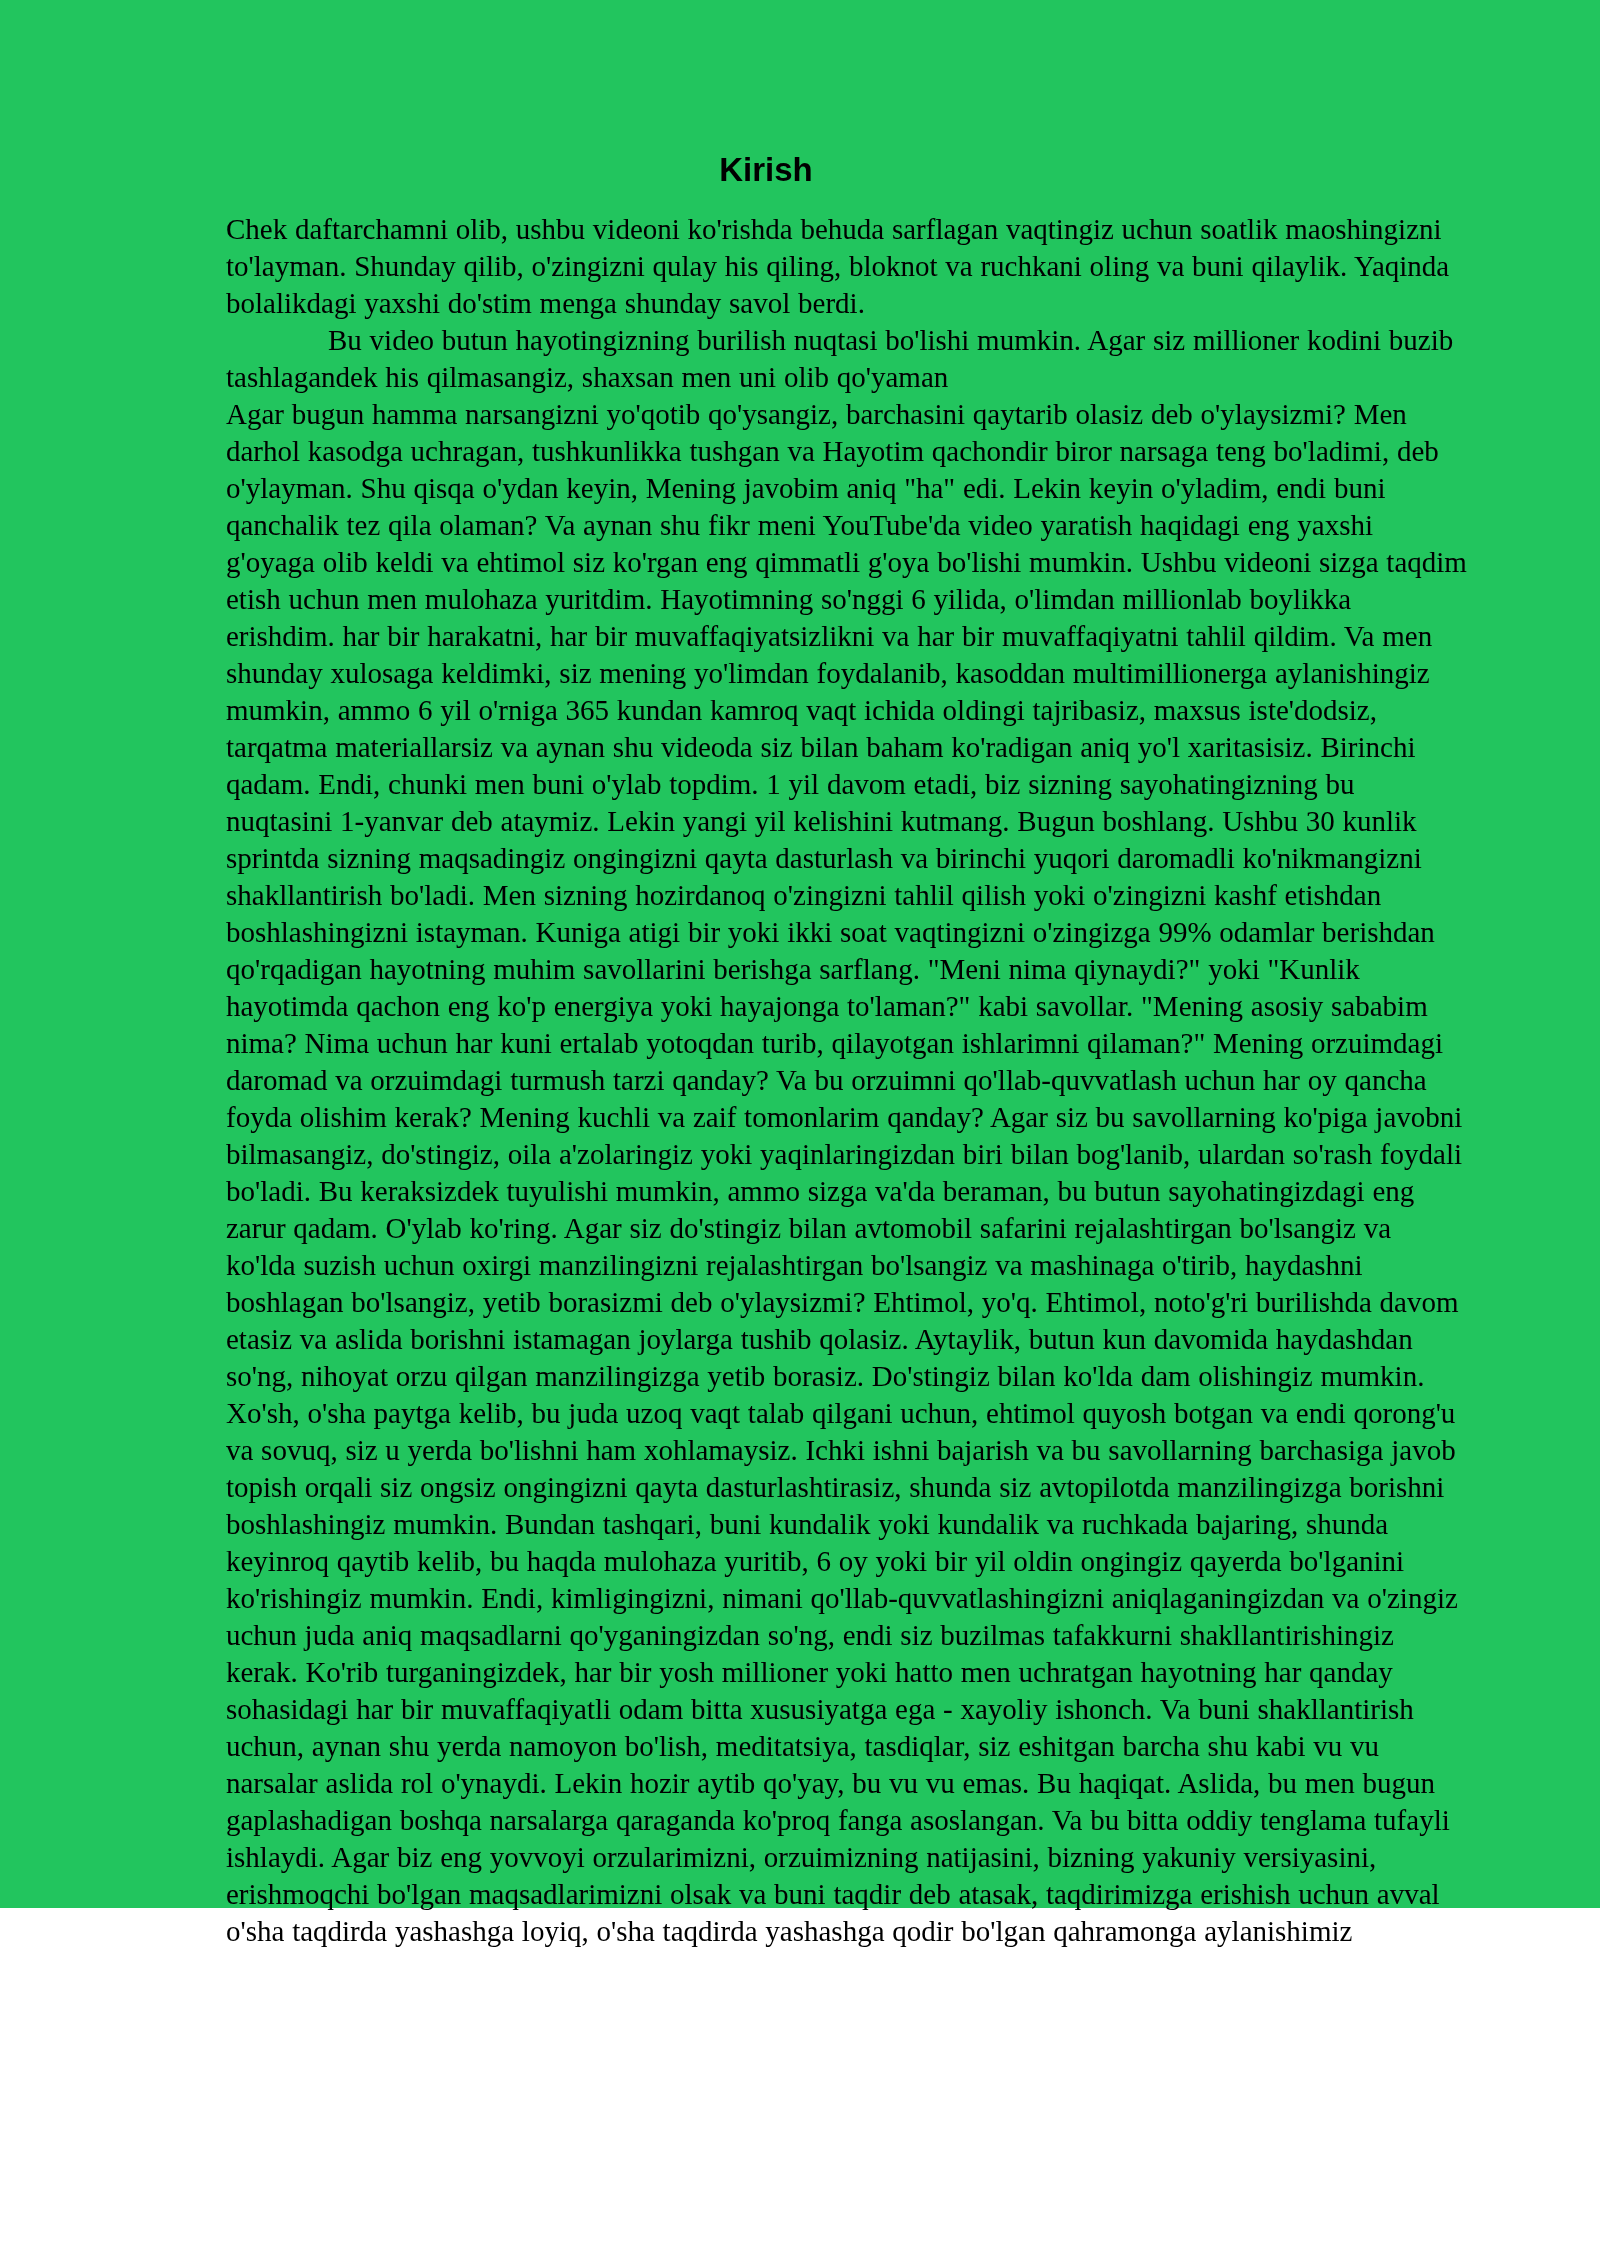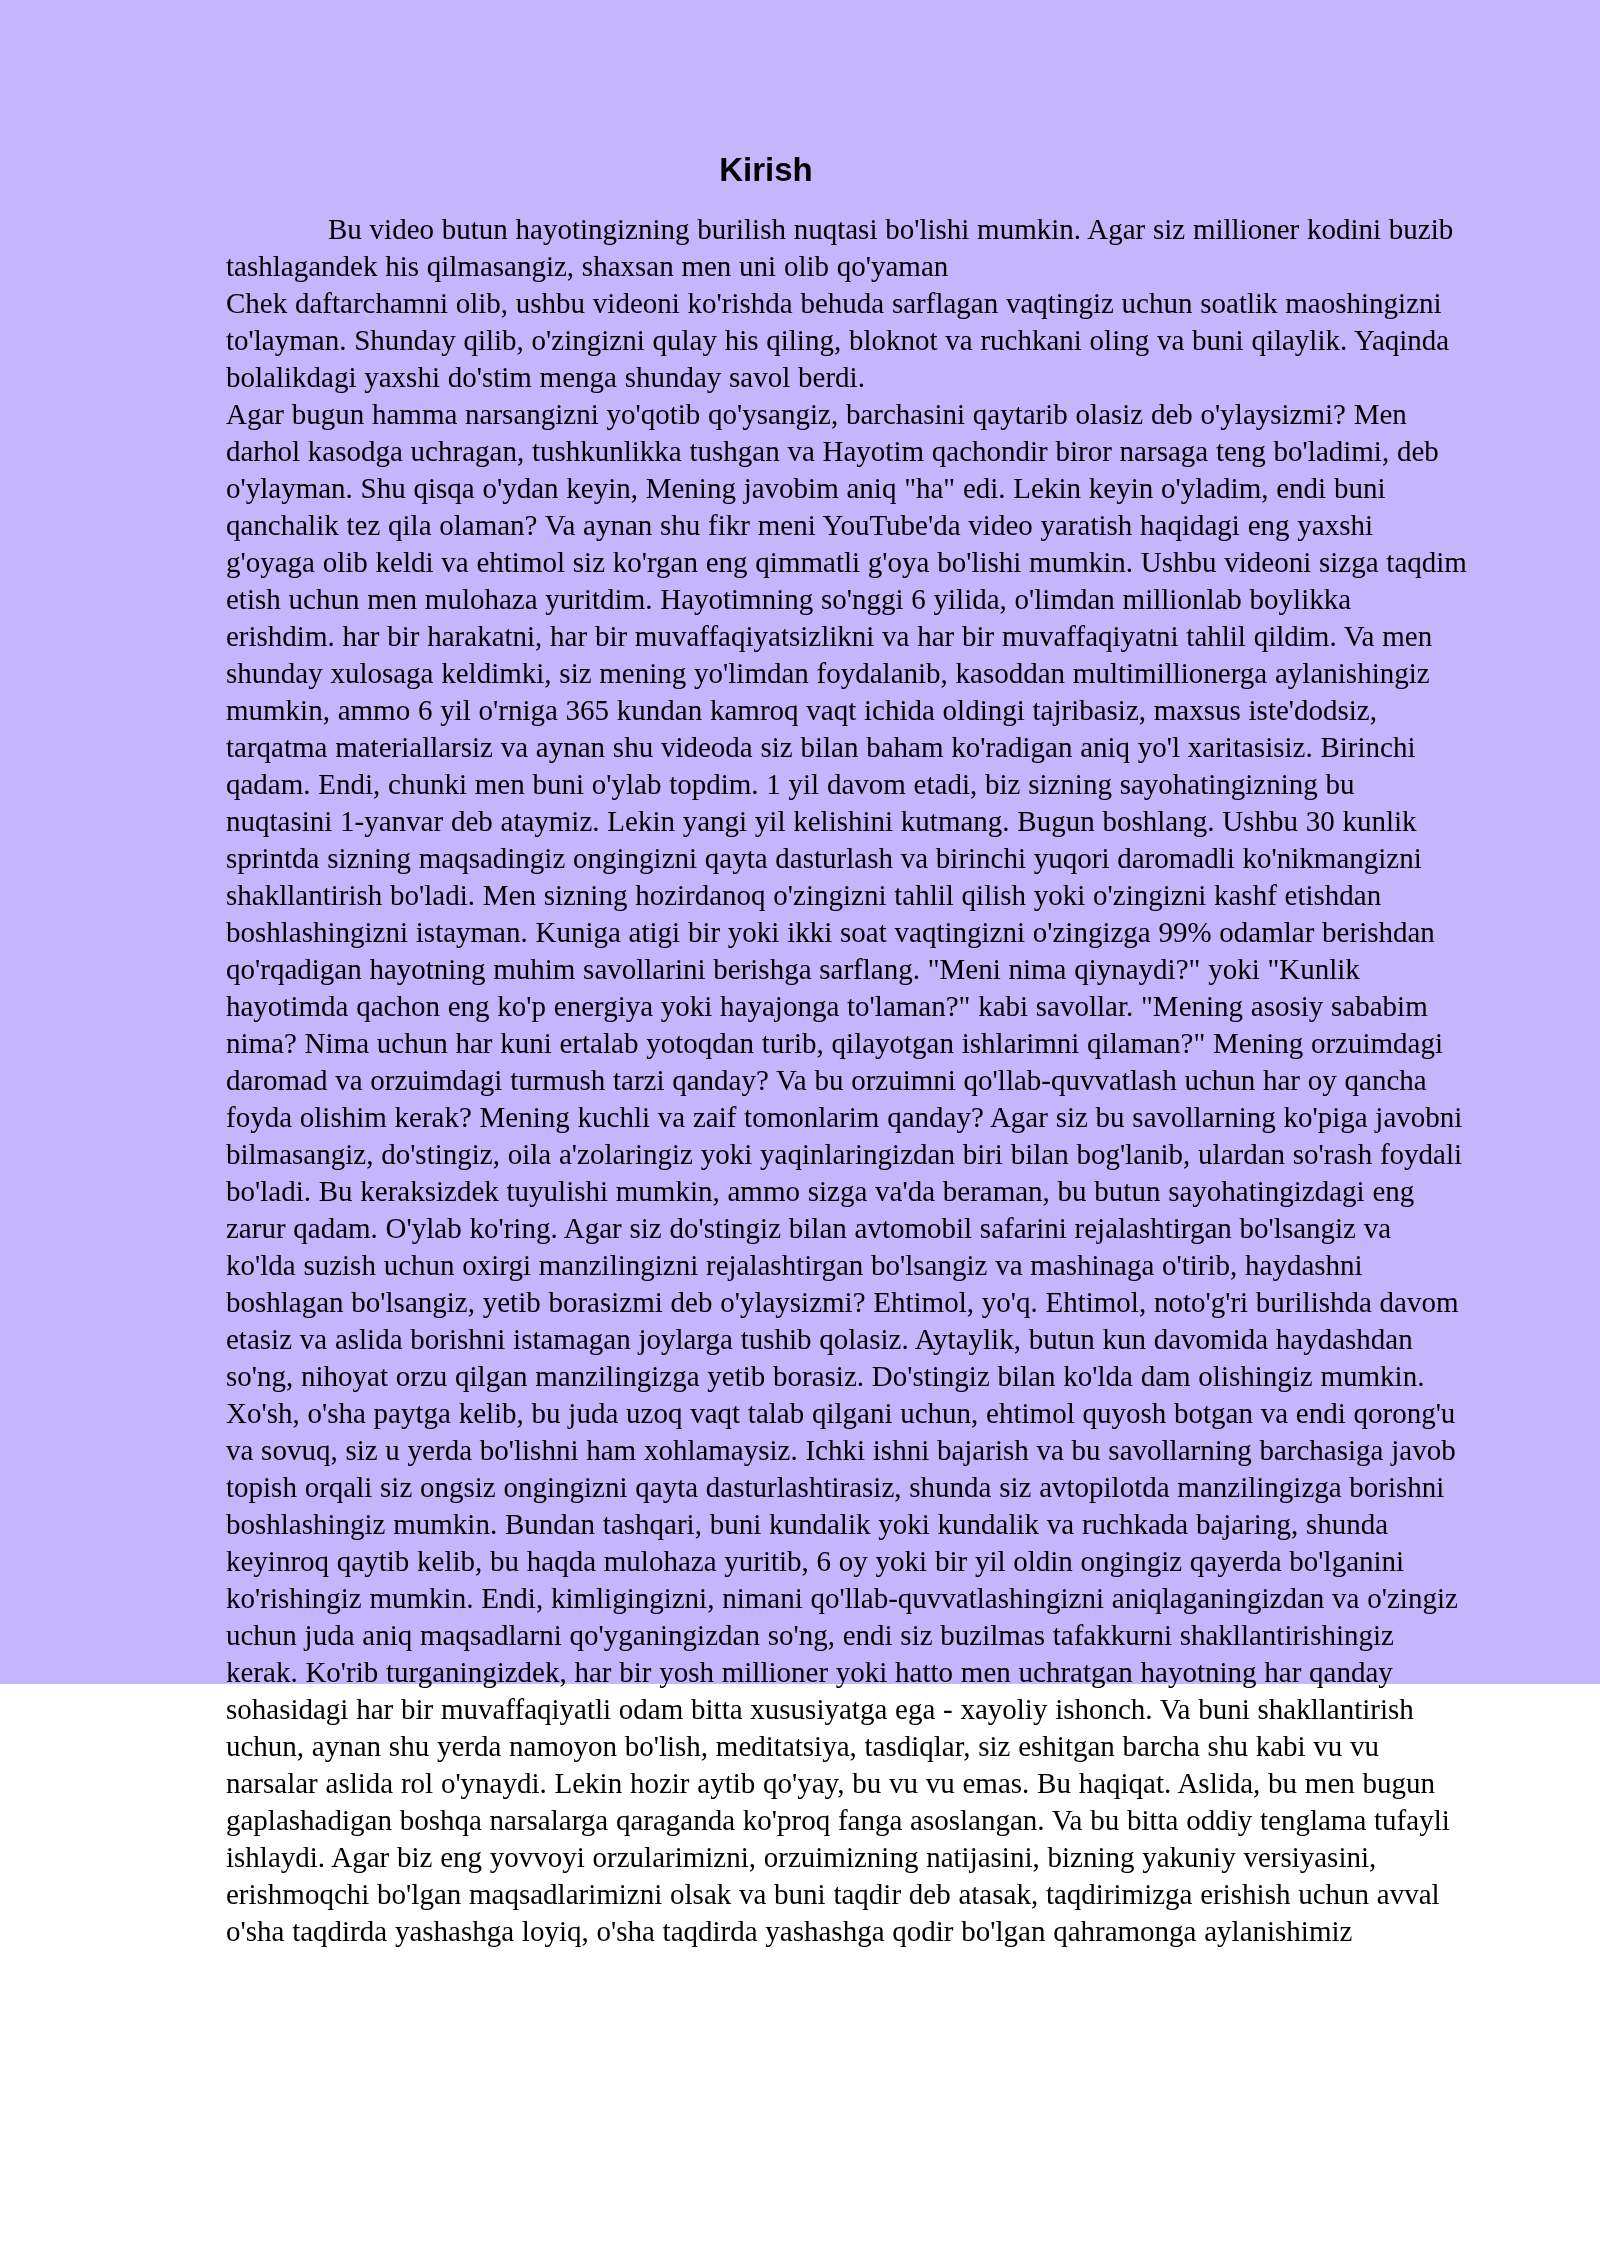--- a/index.html
+++ b/index.html
@@ -10,22 +10,22 @@
   body {
     width: 1600px;
     height: 2262px;
     overflow: hidden;
     font-family: "Liberation Serif", serif;
     color: #000000;
   }
   .doc-page {
     box-sizing: border-box;
     width: 1600px;
-    height: 1684px;
-    background: #c4b5fd;
+    height: 1908px;
+    background: #22c55e;
     padding: 150px 133px 0 226px;
   }
   .doc-title {
     font-family: "Liberation Sans", sans-serif;
     font-weight: bold;
     font-size: 33px;
     line-height: 40px;
     text-align: center;
     width: 1532px;
     margin: 0 0 21px -226px;
@@ -43,18 +43,18 @@
   .doc-paragraph.first-line-indent {
     text-indent: 102px;
   }
 </style>
 </head>
 <body>
 
 <div class="doc-page">
   <h1 class="doc-title">Kirish</h1>
 
+  <p class="doc-paragraph">Chek daftarchamni olib, ushbu videoni ko'rishda behuda sarflagan vaqtingiz uchun soatlik maoshingizni to'layman. Shunday qilib, o'zingizni qulay his qiling, bloknot va ruchkani oling va buni qilaylik. Yaqinda bolalikdagi yaxshi do'stim menga shunday savol berdi.</p>
+
   <p class="doc-paragraph first-line-indent">Bu video butun hayotingizning burilish nuqtasi bo'lishi mumkin. Agar siz millioner kodini buzib tashlagandek his qilmasangiz, shaxsan men uni olib qo'yaman</p>
-
-  <p class="doc-paragraph">Chek daftarchamni olib, ushbu videoni ko'rishda behuda sarflagan vaqtingiz uchun soatlik maoshingizni to'layman. Shunday qilib, o'zingizni qulay his qiling, bloknot va ruchkani oling va buni qilaylik. Yaqinda bolalikdagi yaxshi do'stim menga shunday savol berdi.</p>
 
   <p class="doc-paragraph">Agar bugun hamma narsangizni yo'qotib qo'ysangiz, barchasini qaytarib olasiz deb o'ylaysizmi? Men darhol kasodga uchragan, tushkunlikka tushgan va Hayotim qachondir biror narsaga teng bo'ladimi, deb o'ylayman. Shu qisqa o'ydan keyin, Mening javobim aniq "ha" edi. Lekin keyin o'yladim, endi buni qanchalik tez qila olaman? Va aynan shu fikr meni YouTube'da video yaratish haqidagi eng yaxshi g'oyaga olib keldi va ehtimol siz ko'rgan eng qimmatli g'oya bo'lishi mumkin. Ushbu videoni sizga taqdim etish uchun men mulohaza yuritdim. Hayotimning so'nggi 6 yilida, o'limdan millionlab boylikka erishdim. har bir harakatni, har bir muvaffaqiyatsizlikni va har bir muvaffaqiyatni tahlil qildim. Va men shunday xulosaga keldimki, siz mening yo'limdan foydalanib, kasoddan multimillionerga aylanishingiz mumkin, ammo 6 yil o'rniga 365 kundan kamroq vaqt ichida oldingi tajribasiz, maxsus iste'dodsiz, tarqatma materiallarsiz va aynan shu videoda siz bilan baham ko'radigan aniq yo'l xaritasisiz. Birinchi qadam. Endi, chunki men buni o'ylab topdim. 1 yil davom etadi, biz sizning sayohatingizning bu nuqtasini 1-yanvar deb ataymiz. Lekin yangi yil kelishini kutmang. Bugun boshlang. Ushbu 30 kunlik sprintda sizning maqsadingiz ongingizni qayta dasturlash va birinchi yuqori daromadli ko'nikmangizni shakllantirish bo'ladi. Men sizning hozirdanoq o'zingizni tahlil qilish yoki o'zingizni kashf etishdan boshlashingizni istayman. Kuniga atigi bir yoki ikki soat vaqtingizni o'zingizga 99% odamlar berishdan qo'rqadigan hayotning muhim savollarini berishga sarflang. "Meni nima qiynaydi?" yoki "Kunlik hayotimda qachon eng ko'p energiya yoki hayajonga to'laman?" kabi savollar. "Mening asosiy sababim nima? Nima uchun har kuni ertalab yotoqdan turib, qilayotgan ishlarimni qilaman?" Mening orzuimdagi daromad va orzuimdagi turmush tarzi qanday? Va bu orzuimni qo'llab-quvvatlash uchun har oy qancha foyda olishim kerak? Mening kuchli va zaif tomonlarim qanday? Agar siz bu savollarning ko'piga javobni bilmasangiz, do'stingiz, oila a'zolaringiz yoki yaqinlaringizdan biri bilan bog'lanib, ulardan so'rash foydali bo'ladi. Bu keraksizdek tuyulishi mumkin, ammo sizga va'da beraman, bu butun sayohatingizdagi eng zarur qadam. O'ylab ko'ring. Agar siz do'stingiz bilan avtomobil safarini rejalashtirgan bo'lsangiz va ko'lda suzish uchun oxirgi manzilingizni rejalashtirgan bo'lsangiz va mashinaga o'tirib, haydashni boshlagan bo'lsangiz, yetib borasizmi deb o'ylaysizmi? Ehtimol, yo'q. Ehtimol, noto'g'ri burilishda davom etasiz va aslida borishni istamagan joylarga tushib qolasiz. Aytaylik, butun kun davomida haydashdan so'ng, nihoyat orzu qilgan manzilingizga yetib borasiz. Do'stingiz bilan ko'lda dam olishingiz mumkin. Xo'sh, o'sha paytga kelib, bu juda uzoq vaqt talab qilgani uchun, ehtimol quyosh botgan va endi qorong'u va sovuq, siz u yerda bo'lishni ham xohlamaysiz. Ichki ishni bajarish va bu savollarning barchasiga javob topish orqali siz ongsiz ongingizni qayta dasturlashtirasiz, shunda siz avtopilotda manzilingizga borishni boshlashingiz mumkin. Bundan tashqari, buni kundalik yoki kundalik va ruchkada bajaring, shunda keyinroq qaytib kelib, bu haqda mulohaza yuritib, 6 oy yoki bir yil oldin ongingiz qayerda bo'lganini ko'rishingiz mumkin. Endi, kimligingizni, nimani qo'llab-quvvatlashingizni aniqlaganingizdan va o'zingiz uchun juda aniq maqsadlarni qo'yganingizdan so'ng, endi siz buzilmas tafakkurni shakllantirishingiz kerak. Ko'rib turganingizdek, har bir yosh millioner yoki hatto men uchratgan hayotning har qanday sohasidagi har bir muvaffaqiyatli odam bitta xususiyatga ega - xayoliy ishonch. Va buni shakllantirish uchun, aynan shu yerda namoyon bo'lish, meditatsiya, tasdiqlar, siz eshitgan barcha shu kabi vu vu narsalar aslida rol o'ynaydi. Lekin hozir aytib qo'yay, bu vu vu emas. Bu haqiqat. Aslida, bu men bugun gaplashadigan boshqa narsalarga qaraganda ko'proq fanga asoslangan. Va bu bitta oddiy tenglama tufayli ishlaydi. Agar biz eng yovvoyi orzularimizni, orzuimizning natijasini, bizning yakuniy versiyasini, erishmoqchi bo'lgan maqsadlarimizni olsak va buni taqdir deb atasak, taqdirimizga erishish uchun avval o'sha taqdirda yashashga loyiq, o'sha taqdirda yashashga qodir bo'lgan qahramonga aylanishimiz</p>
 </div>
 
 </body></html>

